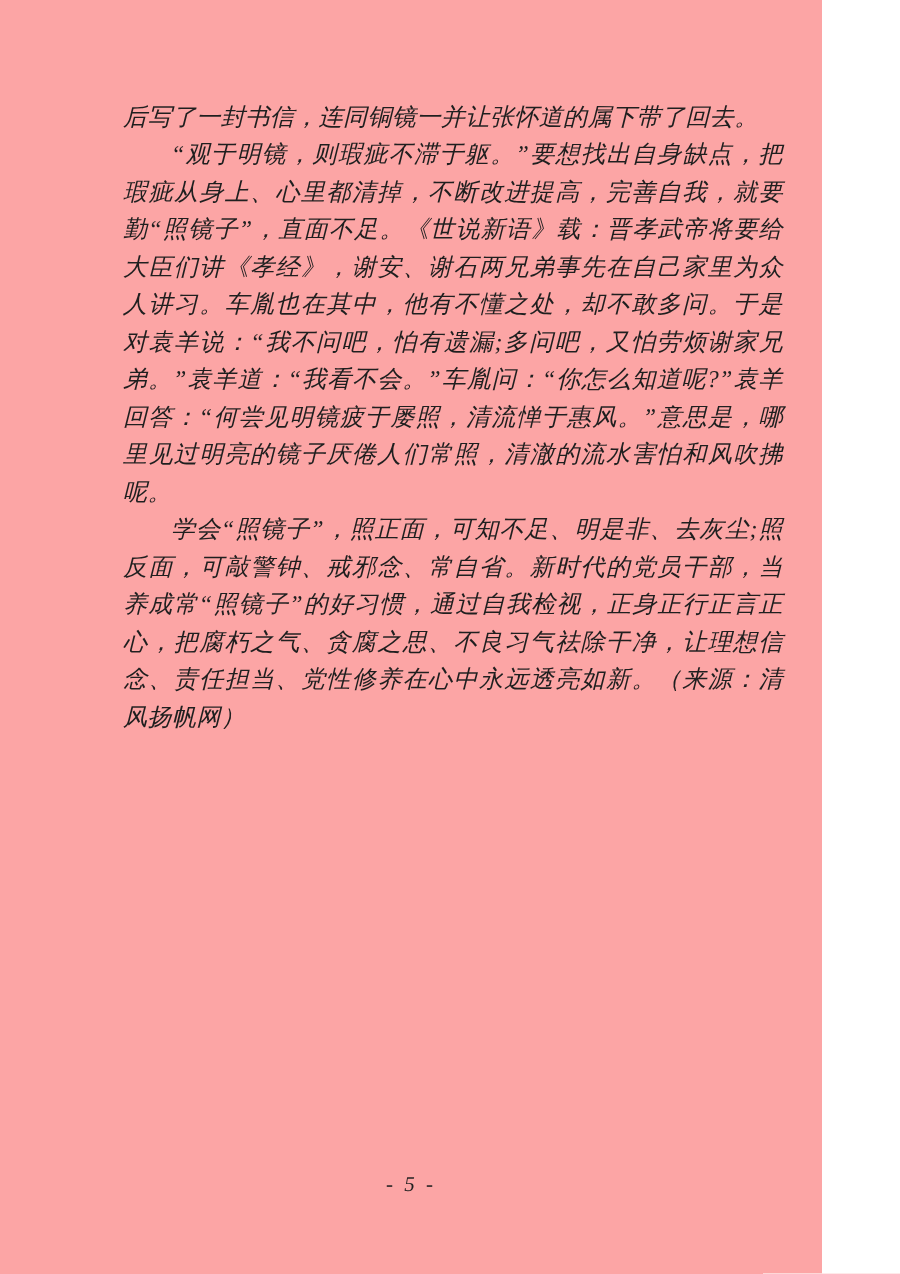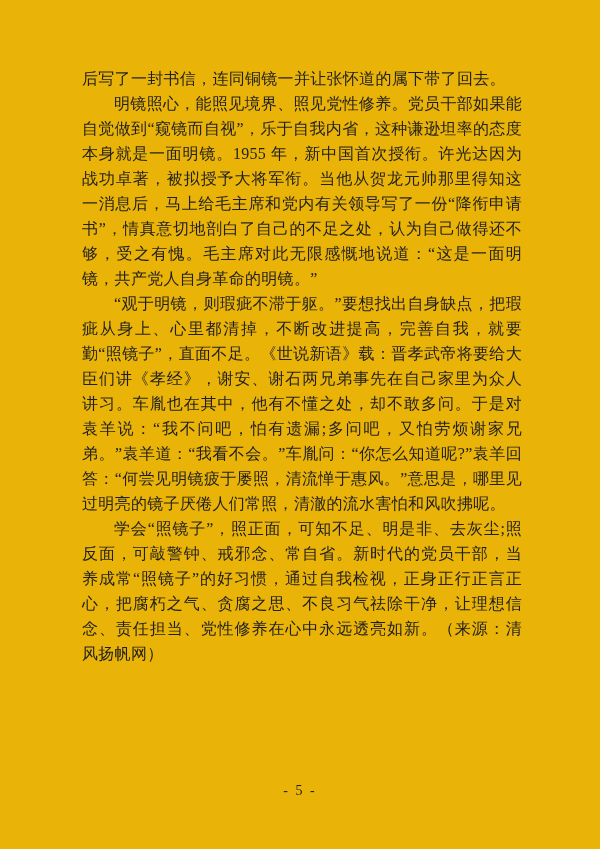--- a/index.html
+++ b/index.html
@@ -2,25 +2,26 @@
 <html><head>
 <meta charset="utf-8">
 <style>
   html, body {
     margin: 0;
     padding: 0;
     background: #ffffff;
   }
   .page {
     position: relative;
-    width: 600px;
+    width: 548px;
     height: 849px;
-    background: #eab308;
+    background: #fca5a5;
     overflow: hidden;
     font-family: "Liberation Serif", "DejaVu Serif", serif;
+    font-style: italic;
   }
   .content {
     position: absolute;
     left: 82px;
     top: 66px;
     width: 440px;
     color: #1f1f1f;
     font-size: 16px;
     line-height: 25px;
     text-align: justify;
@@ -43,18 +44,17 @@
     font-size: 14px;
     letter-spacing: 2px;
   }
 </style>
 </head>
 <body>
 
 <div class="page">
   <div class="content">
     <p>后写了一封书信，连同铜镜一并让张怀道的属下带了回去。</p>
-    <p class="indent">明镜照心，能照见境界、照见党性修养。党员干部如果能自觉做到“窥镜而自视”，乐于自我内省，这种谦逊坦率的态度本身就是一面明镜。1955 年，新中国首次授衔。许光达因为战功卓著，被拟授予大将军衔。当他从贺龙元帅那里得知这一消息后，马上给毛主席和党内有关领导写了一份“降衔申请书”，情真意切地剖白了自己的不足之处，认为自己做得还不够，受之有愧。毛主席对此无限感慨地说道：“这是一面明镜，共产党人自身革命的明镜。”</p>
     <p class="indent">“观于明镜，则瑕疵不滞于躯。”要想找出自身缺点，把瑕疵从身上、心里都清掉，不断改进提高，完善自我，就要勤“照镜子”，直面不足。《世说新语》载：晋孝武帝将要给大臣们讲《孝经》，谢安、谢石两兄弟事先在自己家里为众人讲习。车胤也在其中，他有不懂之处，却不敢多问。于是对袁羊说：“我不问吧，怕有遗漏;多问吧，又怕劳烦谢家兄弟。”袁羊道：“我看不会。”车胤问：“你怎么知道呢?”袁羊回答：“何尝见明镜疲于屡照，清流惮于惠风。”意思是，哪里见过明亮的镜子厌倦人们常照，清澈的流水害怕和风吹拂呢。</p>
     <p class="indent">学会“照镜子”，照正面，可知不足、明是非、去灰尘;照反面，可敲警钟、戒邪念、常自省。新时代的党员干部，当养成常“照镜子”的好习惯，通过自我检视，正身正行正言正心，把腐朽之气、贪腐之思、不良习气祛除干净，让理想信念、责任担当、党性修养在心中永远透亮如新。（来源：清风扬帆网）</p>
   </div>
   <div class="page-footer">- 5 -</div>
 </div>
 
 </body></html>

